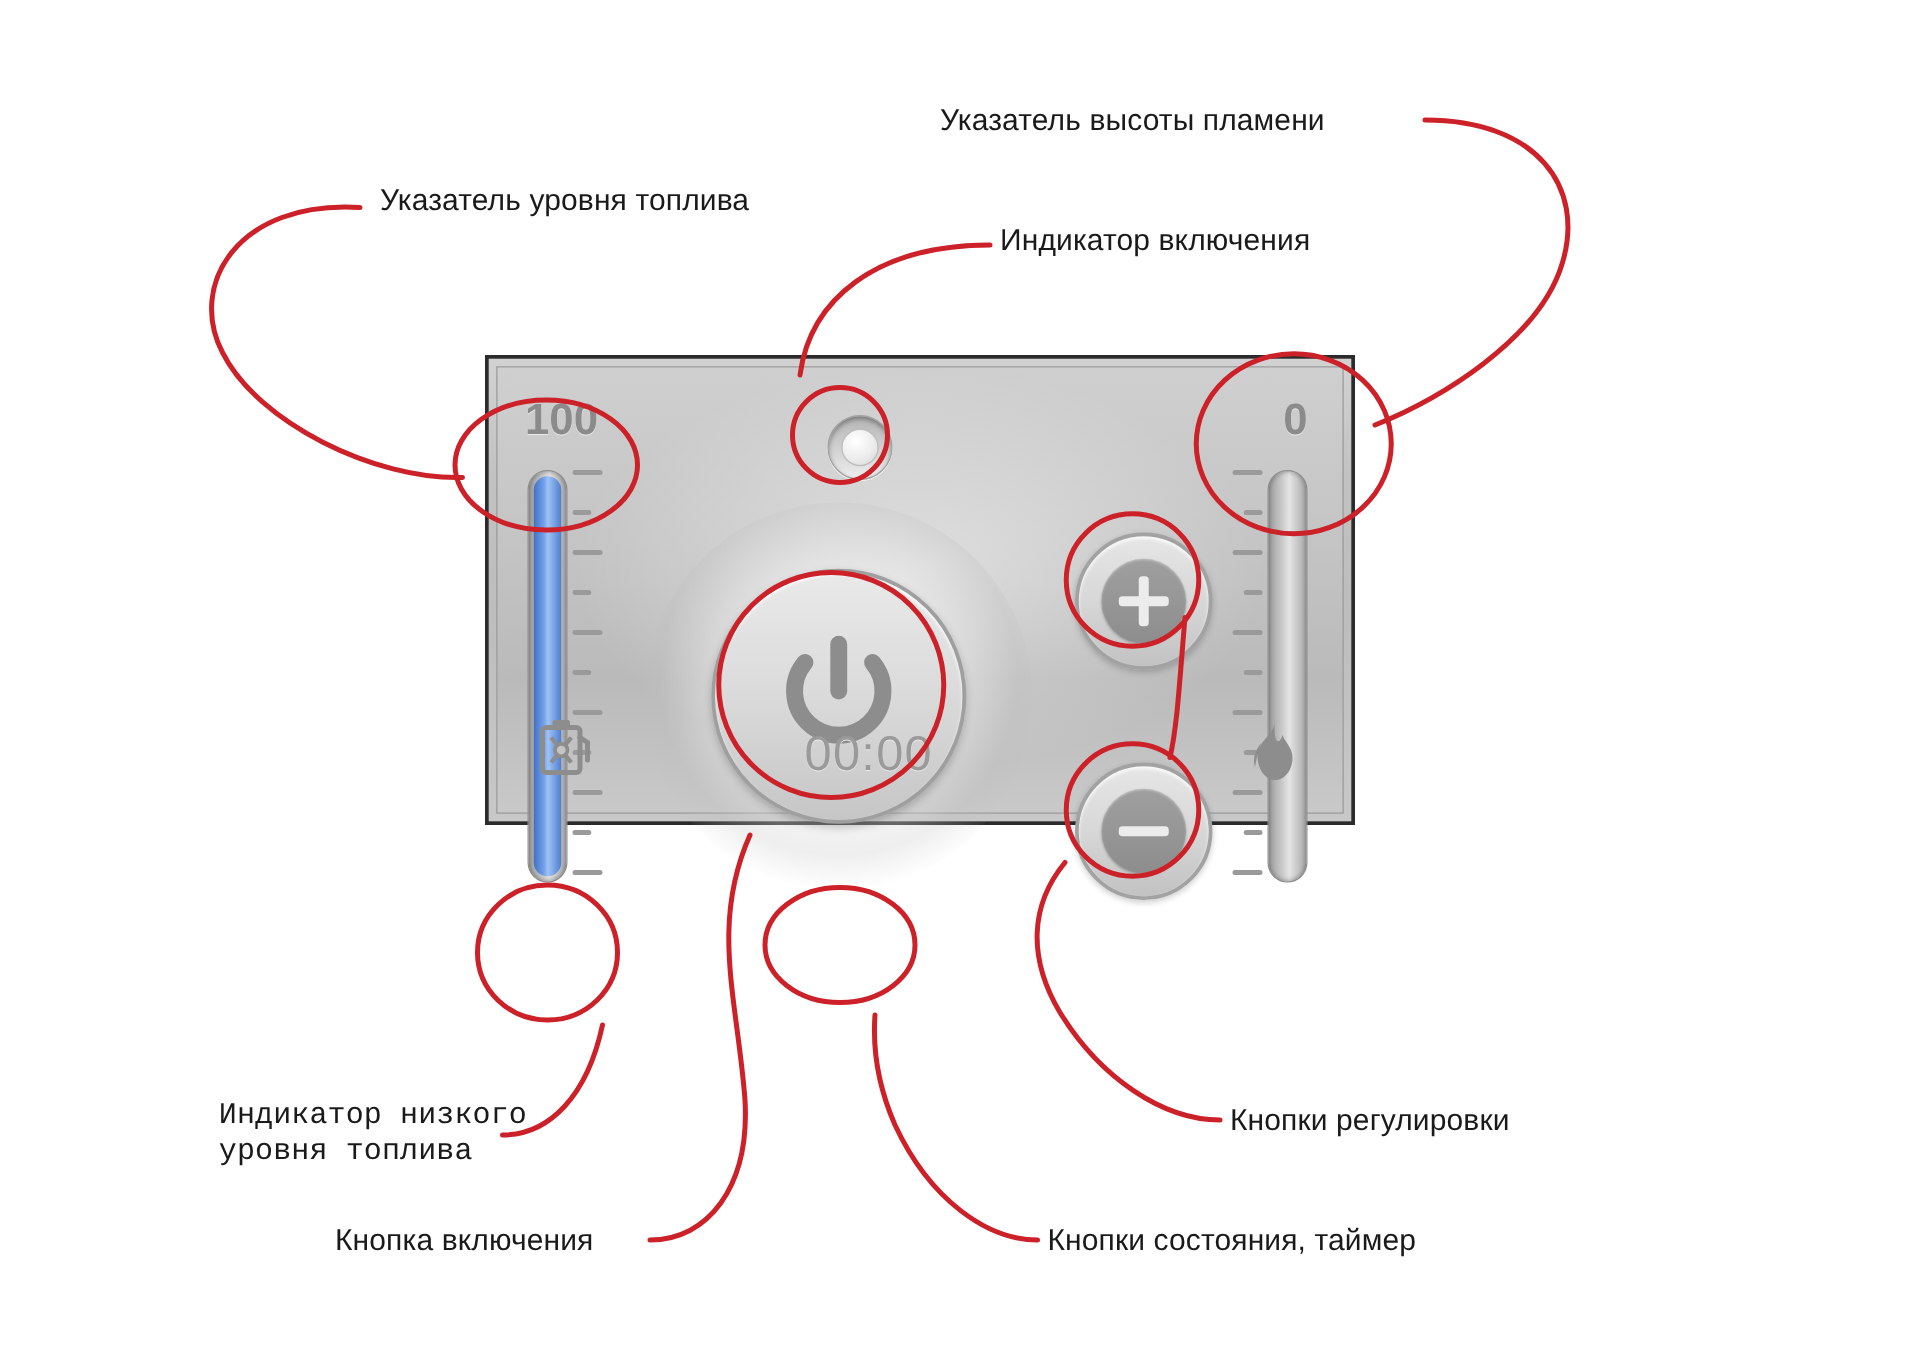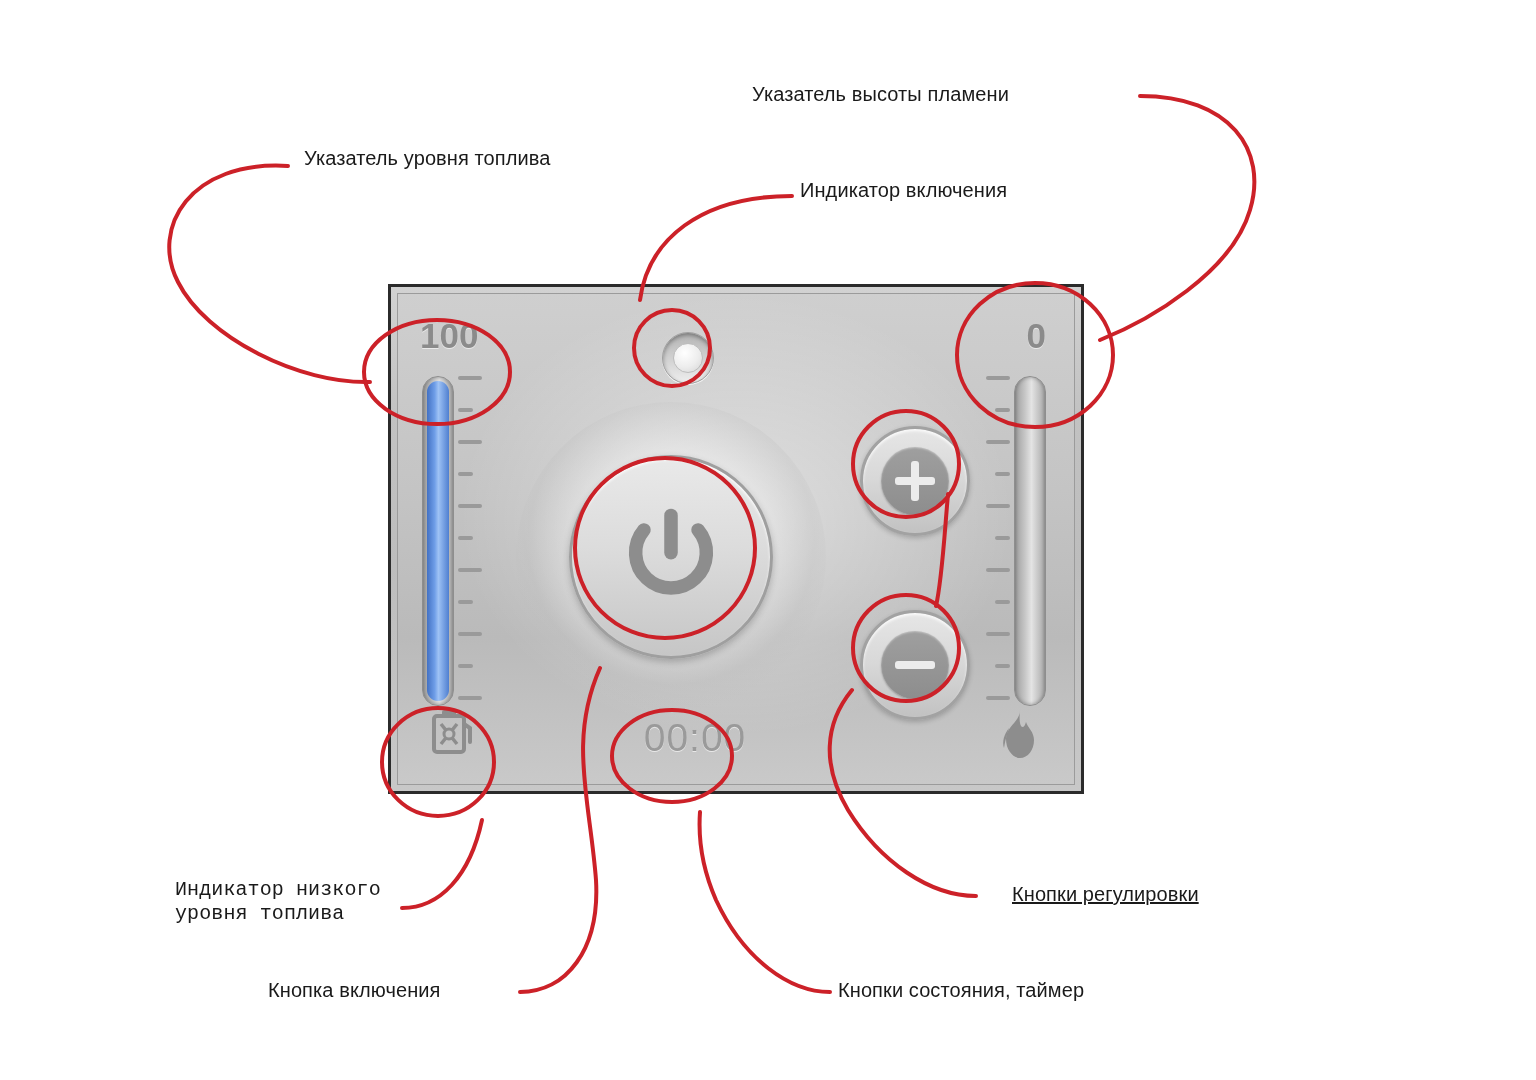--- a/index.html
+++ b/index.html
@@ -12,48 +12,48 @@
     height: 1080px;
     position: relative;
     overflow: hidden;
     font-family: "Liberation Sans", sans-serif;
   }
 
   
   .annot {
     position: absolute;
     color: #1a1a1a;
-    font-size: 20px;
+    font-size: 24px;
     line-height: 1.22;
     white-space: pre-line;
     letter-spacing: 0.1px;
   }
   #lbl-fuel-level   { left: 304px; top: 146px; }
   #lbl-flame-height { left: 752px; top: 82px; }
   #lbl-status-ind   { left: 800px; top: 178px; }
   #lbl-low-fuel     { left: 175px; top: 878px; font-family: Liberation Mono, monospace; }
   #lbl-power-btn    { left: 268px; top: 978px; }
   #lbl-status-bar   { left: 838px; top: 978px; }
-  #lbl-adjust-btns  { left: 1012px; top: 882px; text-decoration: underline; }
+  #lbl-adjust-btns  { left: 984px; top: 882px; }
 
   
   #callouts {
     position: absolute;
     left: 0; top: 0;
     width: 1536px; height: 1080px;
     pointer-events: none;
   }
 
   
   #panel {
     position: absolute;
     left: 388px;
     top: 284px;
     width: 696px;
-    height: 510px;
+    height: 376px;
     background: linear-gradient(180deg, #d2d2d2 0%, #c2c2c2 25%, #bdbdbd 55%, #c8c8c8 100%);
     border: 3px solid #2b2b2b;
     box-sizing: border-box;
   }
   #panel-inner {
     position: absolute;
     left: 6px; top: 6px; right: 6px; bottom: 6px;
     border: 1px solid #9b9b9b;
     background:
       radial-gradient(ellipse at 50% 45%, rgba(255,255,255,0.45) 0%, rgba(255,255,255,0.0) 58%),

